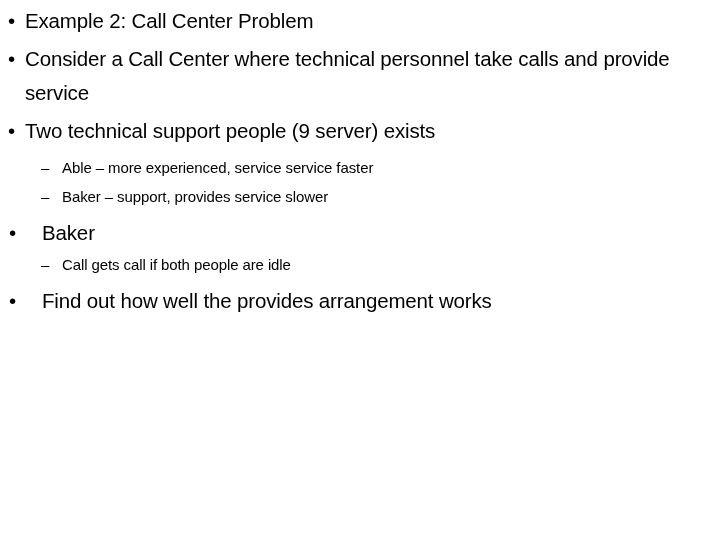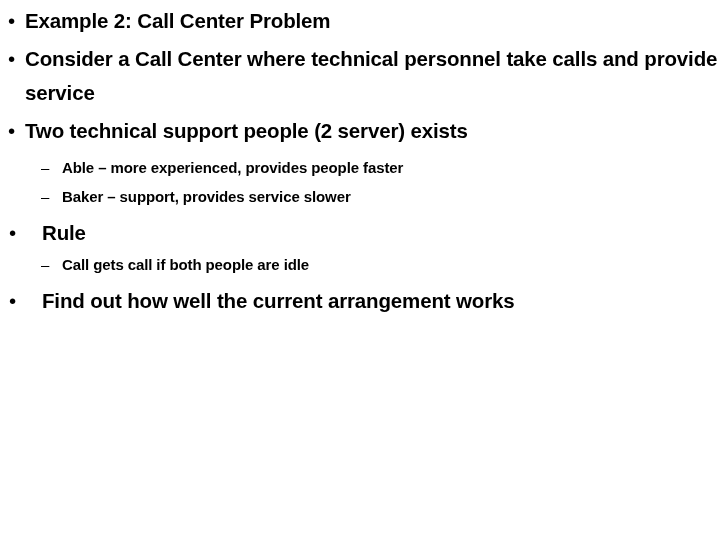--- a/index.html
+++ b/index.html
@@ -42,21 +42,20 @@
   .marker {
     position: absolute;
     display: inline-block;
     text-align: left;
     line-height: inherit;
     font-weight: normal;
   }
 
   .row-text {
     display: block;
-    font-weight: bold;
   }
 
   
   .lvl1 {
     padding-left: 25px;
     font-size: 20.5px;
     line-height: 34px;
     letter-spacing: -0.15px;
     margin-bottom: 0;
   }
@@ -122,48 +121,48 @@
 
     <div class="row lvl1">
       <span class="marker bullet-dot">•</span>
       <span class="row-text">Consider a Call Center where technical personnel take calls and provide service</span>
     </div>
 
     <div class="gap-b"></div>
 
     <div class="row lvl1">
       <span class="marker bullet-dot">•</span>
-      <span class="row-text">Two technical support people (2 server) exists</span>
+      <span class="row-text">Two technical support people (9 server) exists</span>
     </div>
 
     <div class="gap-c"></div>
 
     <div class="row lvl2">
       <span class="marker">–</span>
-      <span class="row-text">Able – more experienced, provides people faster</span>
+      <span class="row-text">Able – more experienced, service service faster</span>
     </div>
 
     <div class="row lvl2">
       <span class="marker">–</span>
       <span class="row-text">Baker – support, provides service slower</span>
     </div>
 
     <div class="gap-d"></div>
 
     <div class="row lvl1b">
       <span class="marker bullet-dot">•</span>
-      <span class="row-text">Rule</span>
+      <span class="row-text">Baker</span>
     </div>
 
     <div class="row lvl2">
       <span class="marker">–</span>
       <span class="row-text">Call gets call if both people are idle</span>
     </div>
 
     <div class="gap-e"></div>
 
     <div class="row lvl1b">
       <span class="marker bullet-dot">•</span>
-      <span class="row-text">Find out how well the current arrangement works</span>
+      <span class="row-text">Find out how well the provides arrangement works</span>
     </div>
 
   </div>
 </div>
 
 </body></html>

